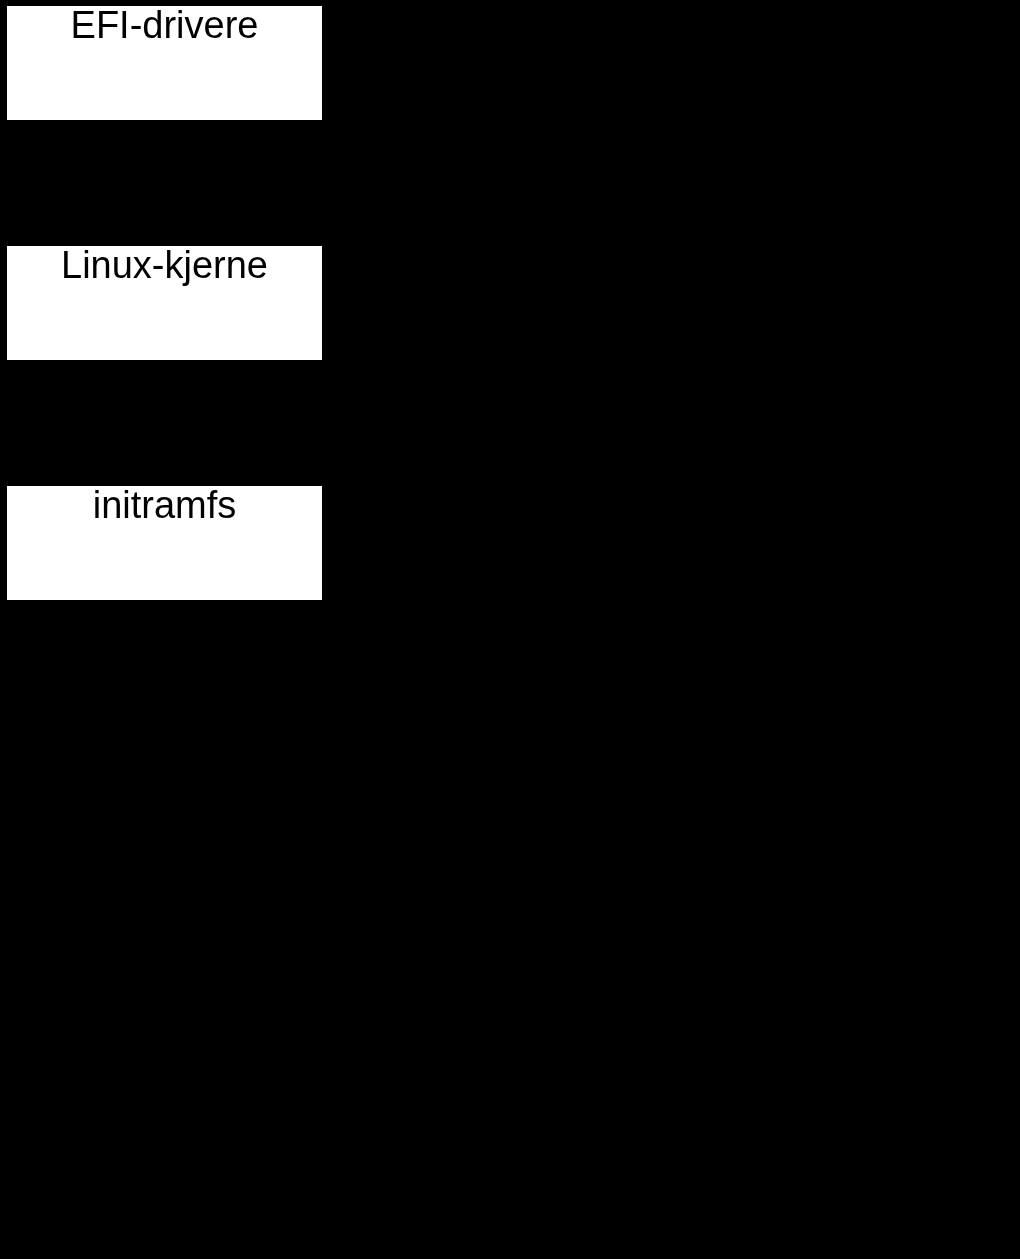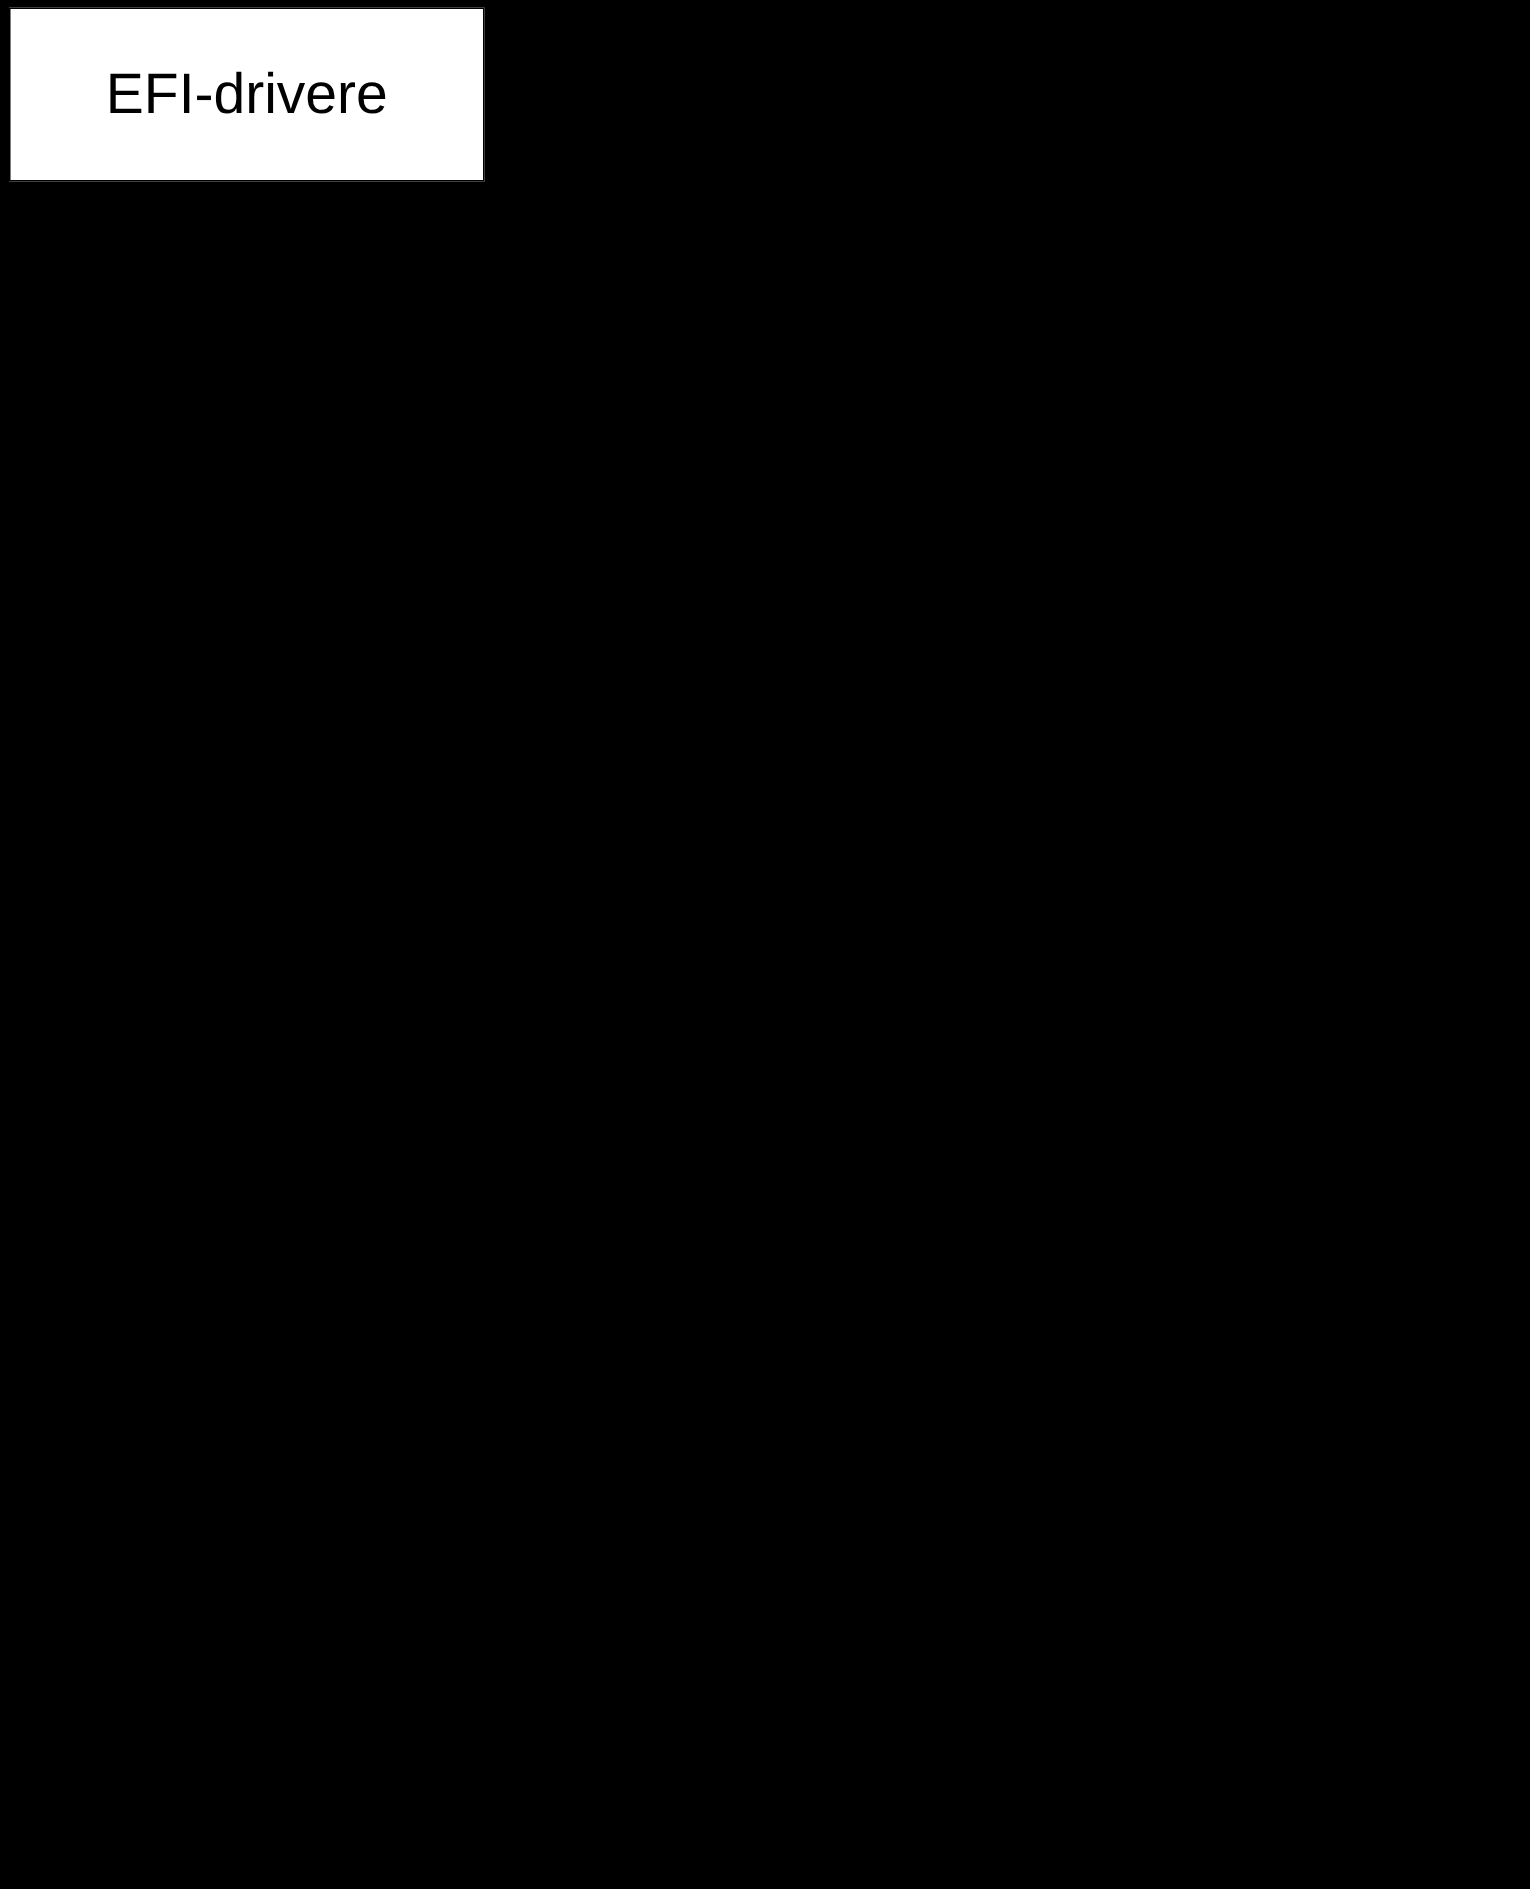--- a/index.html
+++ b/index.html
@@ -18,33 +18,39 @@
   .node {
     position: absolute;
     left: 6px;
     width: 317px;
     height: 116px;
     background: #ffffff;
     color: #000000;
     border: 1px solid #000000;
     box-sizing: border-box;
     display: flex;
-    align-items: center;
+    align-items: flex-start;
     justify-content: center;
     font-size: 38px;
     line-height: 1;
     letter-spacing: 0px;
     white-space: nowrap;
   }
   .node:nth-of-type(1) { top: 5px; }
   .node:nth-of-type(2) { top: 245px; }
   .node:nth-of-type(3) { top: 485px; }
   .node:nth-of-type(4) { top: 725px; }
   .node:nth-of-type(5) { top: 965px; }
 </style>
 </head>
 <body>
 
 <div class="canvas">
   <div class="node">
     <span>EFI-drivere</span>
   </div>
+  <div class="node">
+    <span>Linux-kjerne</span>
+  </div>
+  <div class="node">
+    <span>initramfs</span>
+  </div>
 </div>
 
 </body></html>

